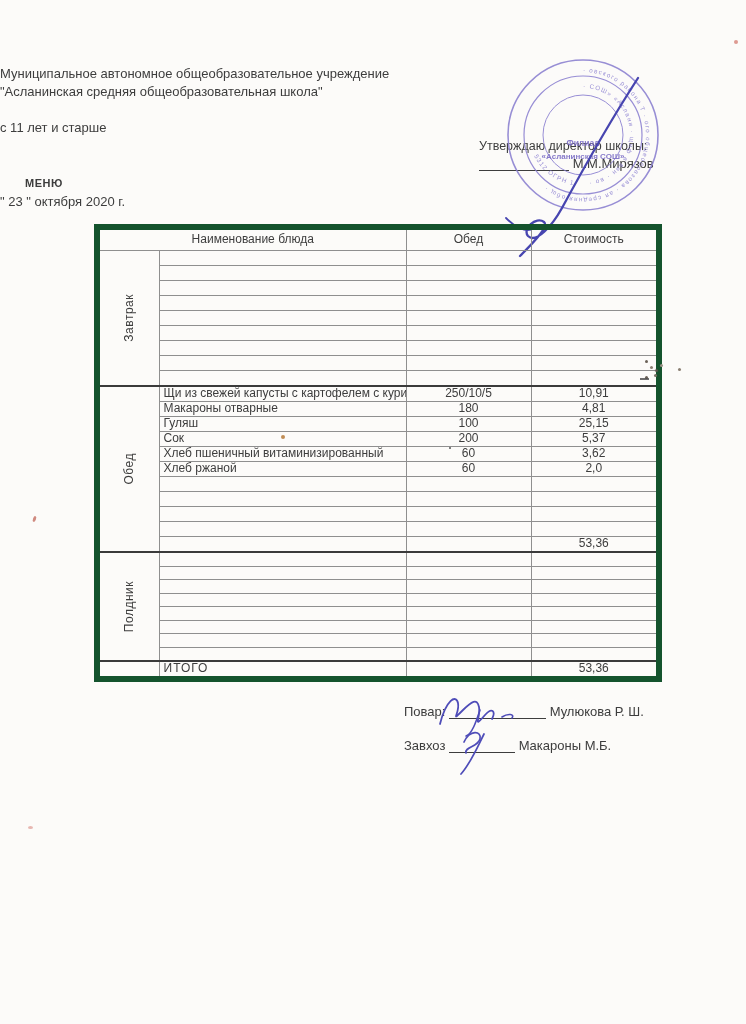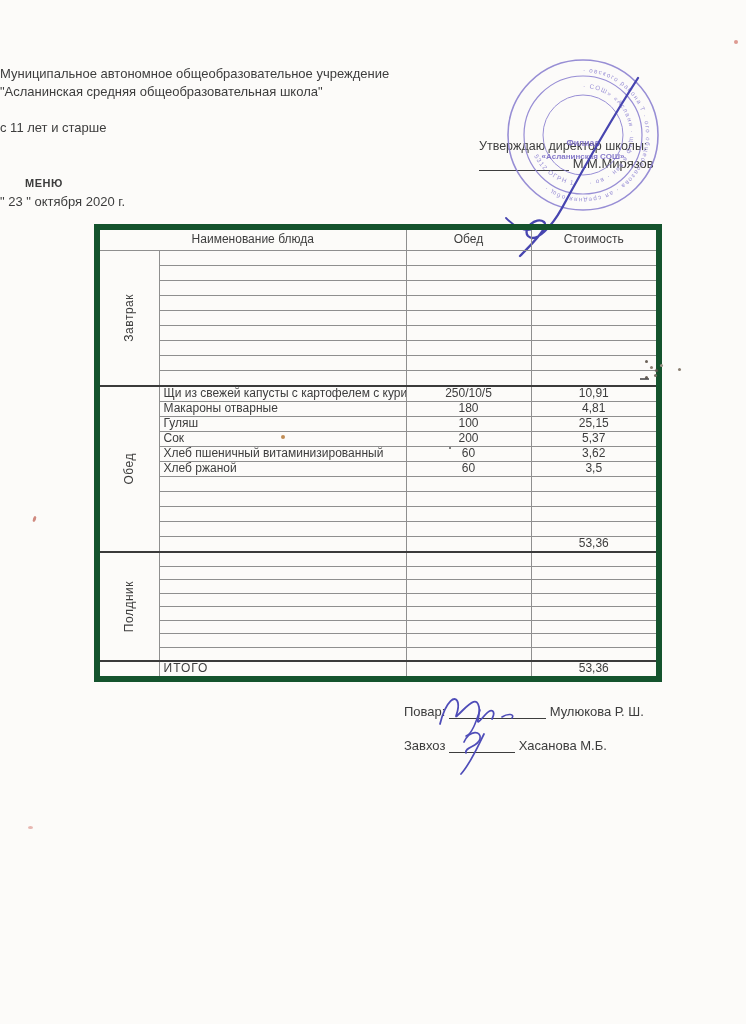--- a/index.html
+++ b/index.html
@@ -204,21 +204,21 @@
         <td class="pricecell s1">5,37</td>
       </tr>
       <tr>
         <td class="namecell s1">Хлеб пшеничный витаминизированный</td>
         <td class="outcell s1">60</td>
         <td class="pricecell s1">3,62</td>
       </tr>
       <tr>
         <td class="namecell s1">Хлеб ржаной</td>
         <td class="outcell s1">60</td>
-        <td class="pricecell s1">3,5</td>
+        <td class="pricecell s1">2,0</td>
       </tr>
       <tr>
         <td class="namecell s1"></td>
         <td class="outcell s1"></td>
         <td class="pricecell s1"></td>
       </tr>
       <tr>
         <td class="namecell s1"></td>
         <td class="outcell s1"></td>
         <td class="pricecell s1"></td>
@@ -299,21 +299,21 @@
 </div>
 <svg class="abs sig" style="left:432px;top:690px" width="112" height="48" viewBox="0 0 112 48">
   <path d="M 8 34 C 14 10, 24 4, 26 13 C 28 23, 18 33, 30 21 C 40 11, 45 8, 47 17 C 49 27, 40 40, 53 25 C 60 17, 64 21, 60 29" stroke-width="1.8" stroke="#4e4cb8"></path>
   <path d="M 48 20 C 44 32, 40 44, 34 46" stroke-width="1.6" stroke="#4e4cb8"></path>
   <path d="M 70 27 C 76 23, 83 24, 80 28" stroke-width="1.6" stroke="#4e4cb8"></path>
 </svg>
 
 <div class="abs stewline">
   <span>Завхоз</span>
   <span class="uline" style="width:66px"></span>
-  <span>Хасанова М.Б.</span>
+  <span>Макароны М.Б.</span>
 </div>
 <svg class="abs sig" style="left:452px;top:726px" width="70" height="52" viewBox="0 0 70 52">
   <path d="M 12 16 C 18 3, 30 5, 28 13 C 26 21, 12 21, 14 27" stroke-width="1.7" stroke="#4e4cb8"></path>
   <path d="M 32 8 C 24 24, 18 38, 9 48" stroke-width="1.7" stroke="#4e4cb8"></path>
 </svg>
 
 <div class="speck sp1"></div>
 <div class="speck spdot"></div>
 <div class="speck sp2"></div>
 <div class="spdash"></div>

